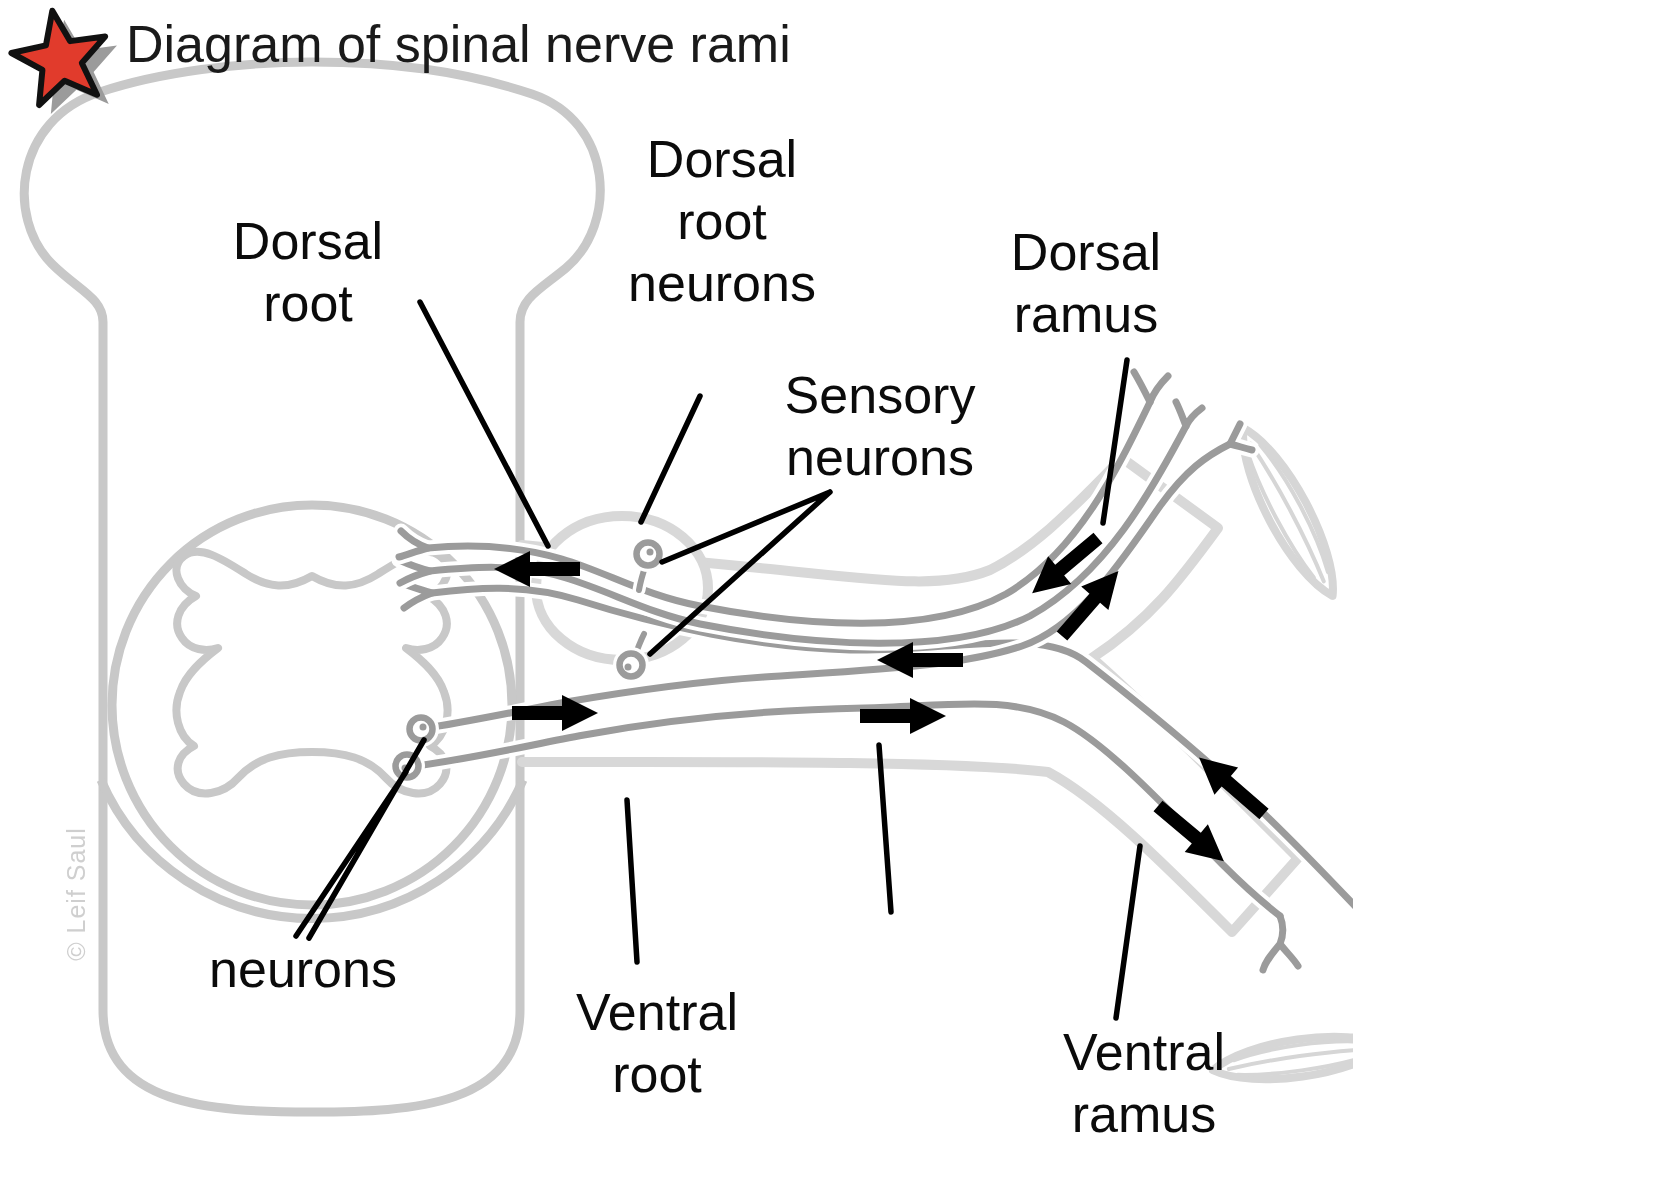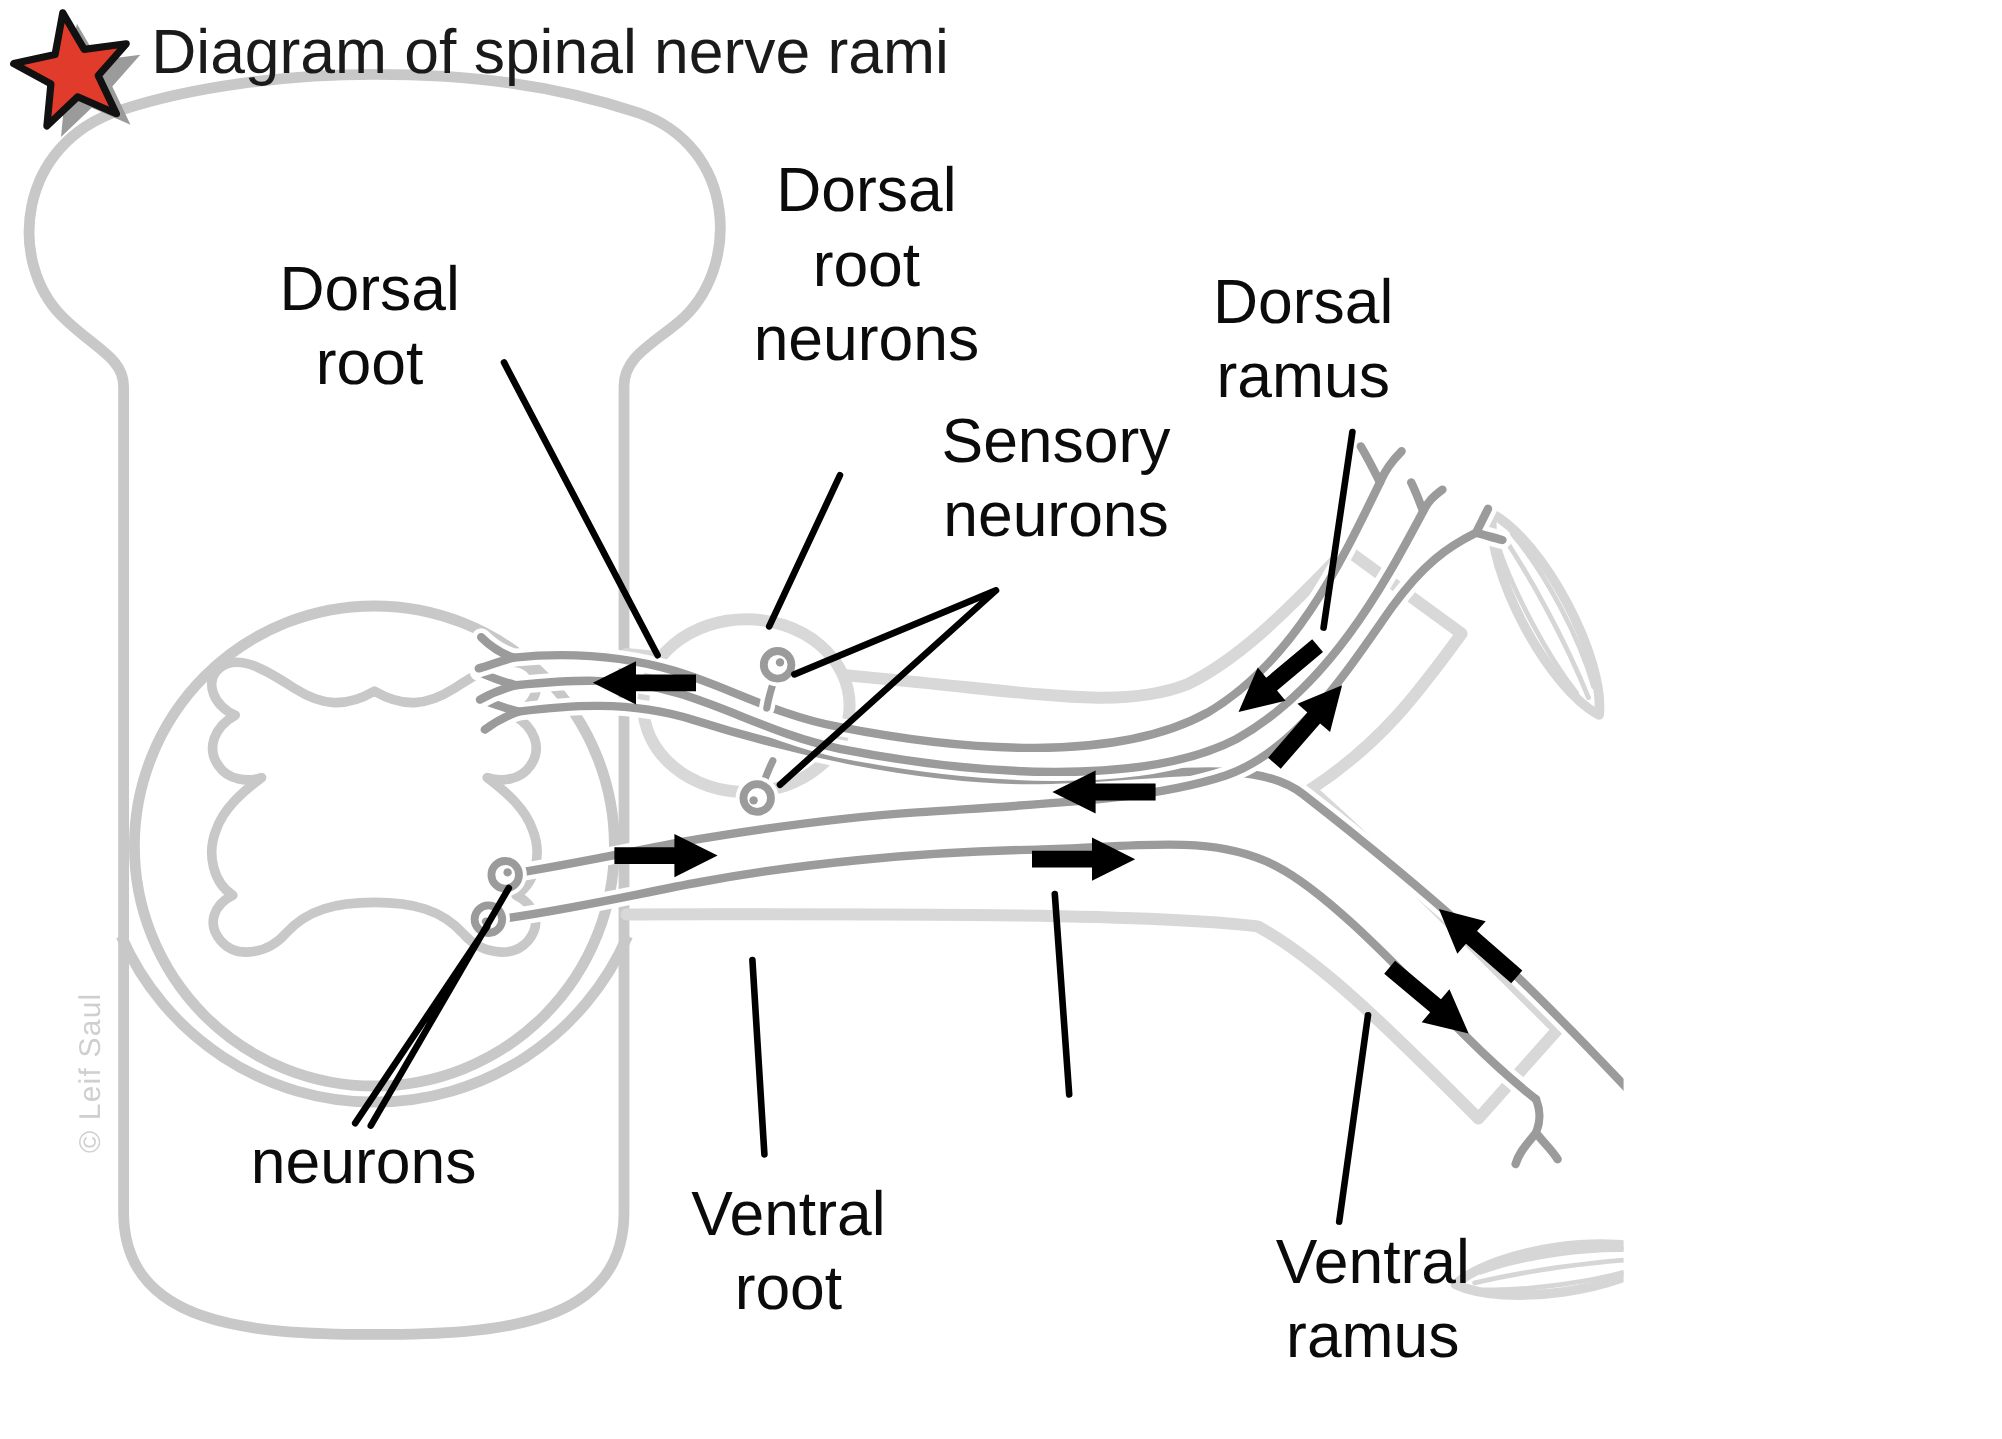--- a/index.html
+++ b/index.html
@@ -194,21 +194,21 @@
     <span>Dorsal</span>
     <span>root</span>
   </div>
 
   <div class="lbl" style="left:722px;top:128px;">
     <span>Dorsal</span>
     <span>root</span>
     <span>neurons</span>
   </div>
 
-  <div class="lbl" style="left:880px;top:337px;">
+  <div class="lbl" style="left:880px;top:364px;">
     <span>Sensory</span>
     <span>neurons</span>
   </div>
 
   <div class="lbl" style="left:1086px;top:221px;">
     <span>Dorsal</span>
     <span>ramus</span>
   </div>
 
   <div class="lbl" style="left:303px;top:938px;">

